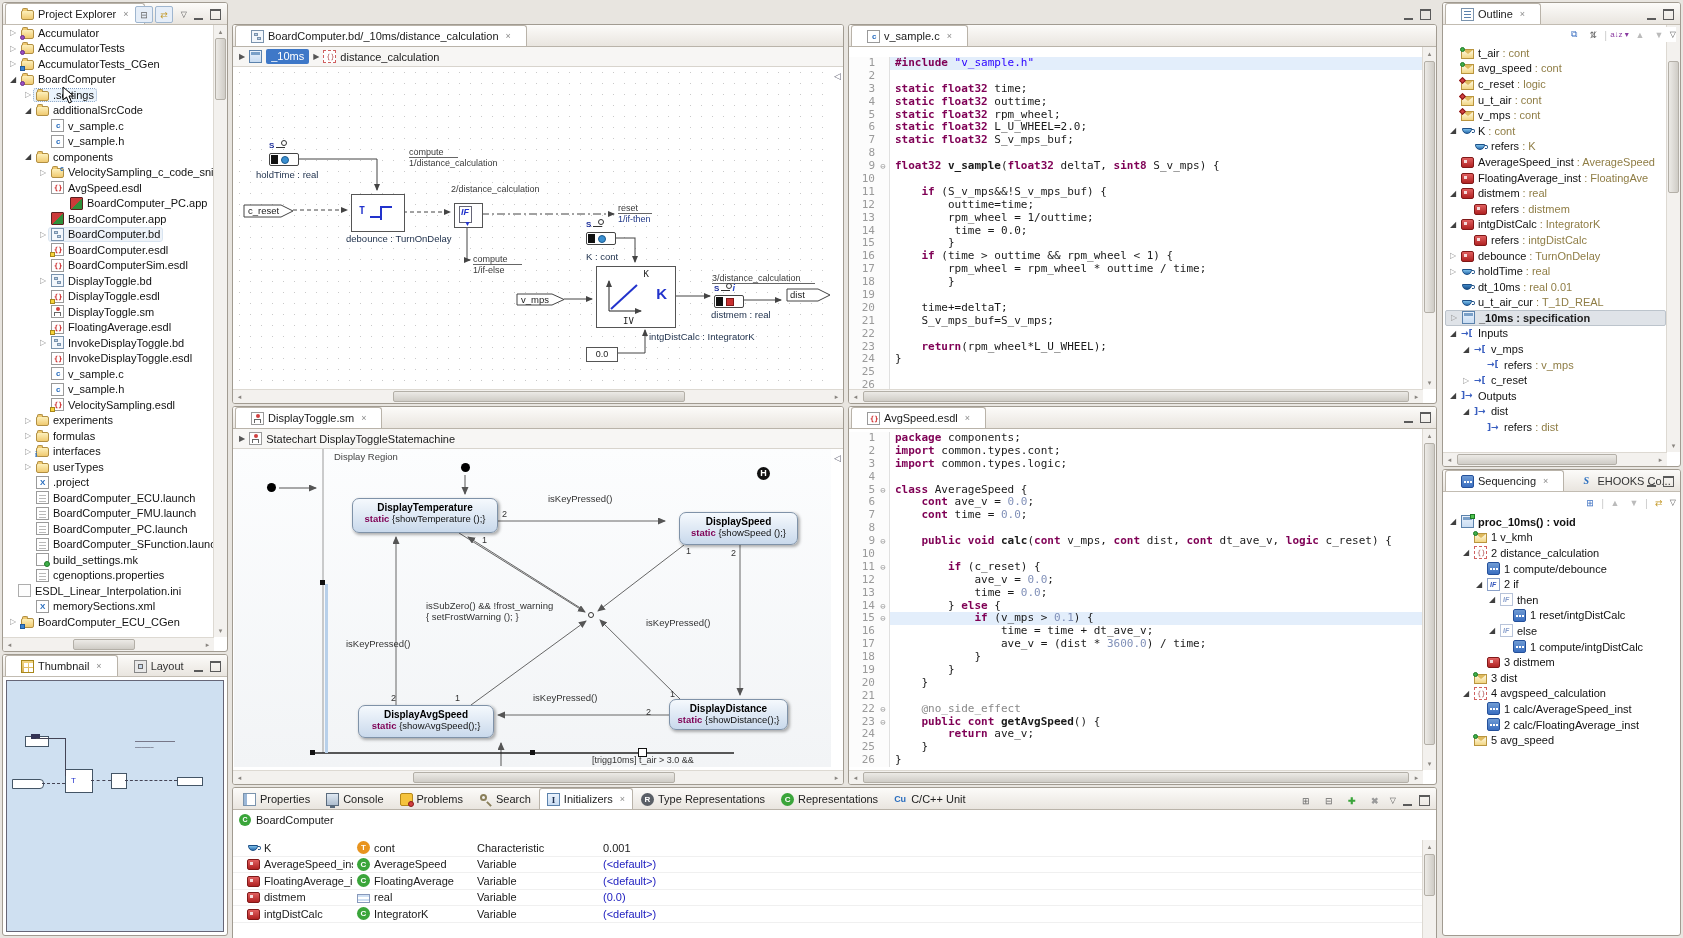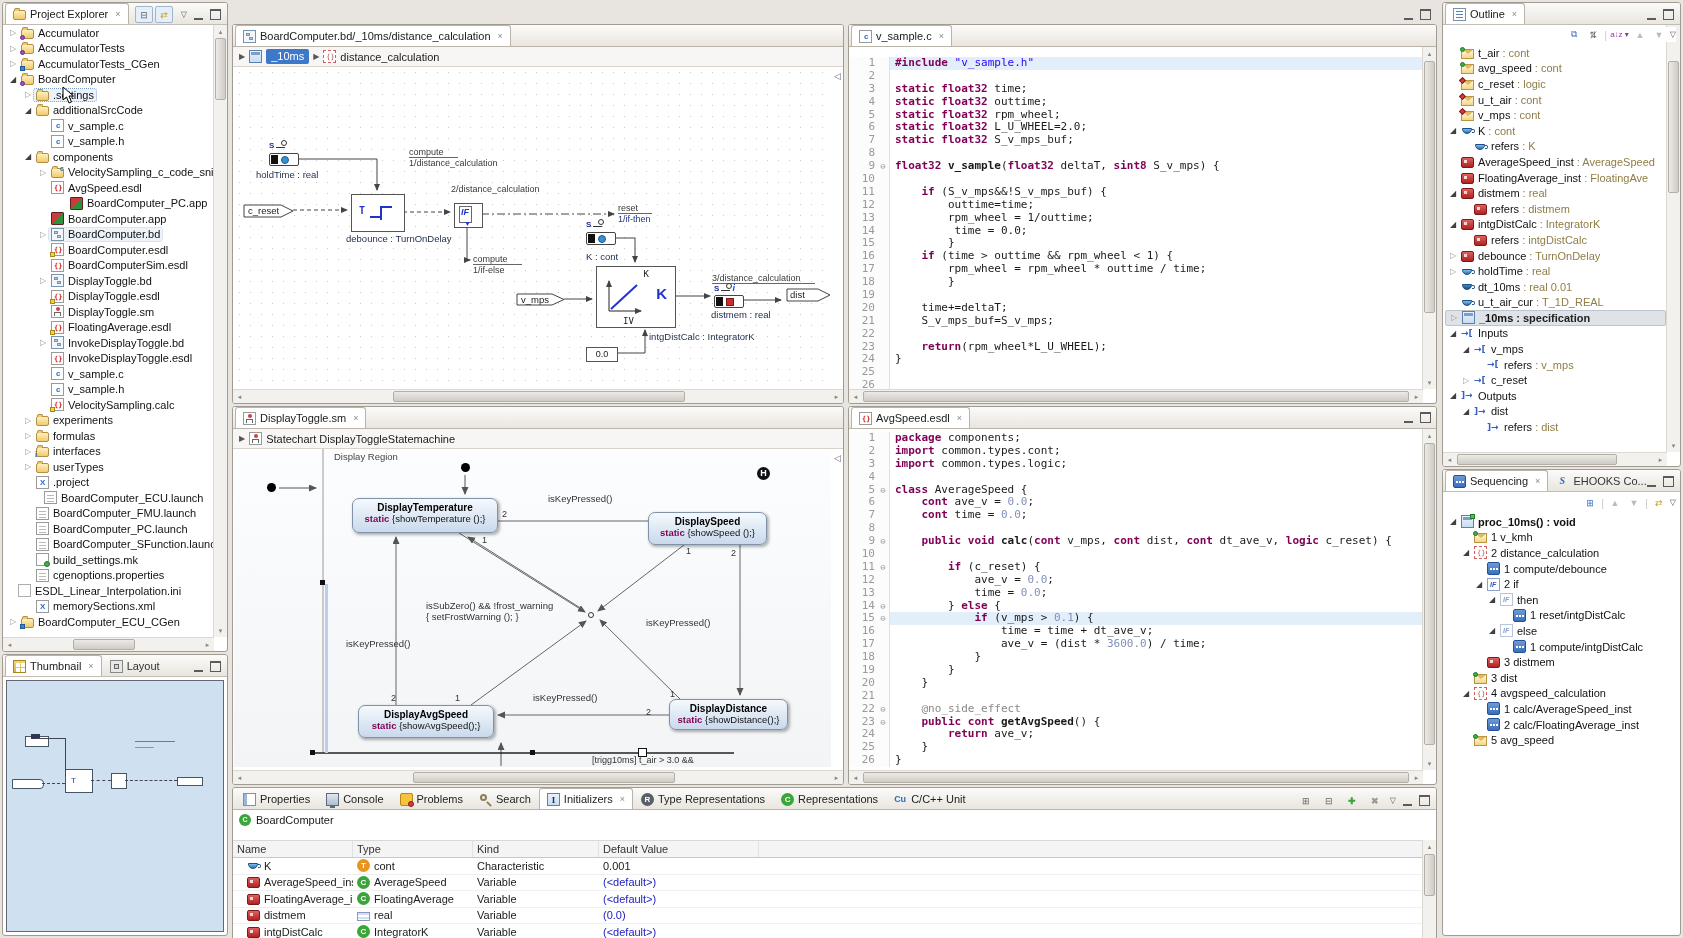--- a/index.html
+++ b/index.html
@@ -1,20 +1,20 @@
 <!DOCTYPE html>
 <html><head>
 <meta charset="utf-8">
 <style>
   html,body{margin:0;padding:0;background:#c8c4be;}
   #app{position:relative;width:1683px;height:938px;background:#e8e5e0;font-family:"Liberation Sans",sans-serif;font-size:11px;color:#1a1a1a;overflow:hidden;}
   .panel,.estack{position:absolute;background:#fff;border:1px solid #a19b91;border-radius:3px;overflow:hidden;box-sizing:border-box;}
   
   .vhead{position:relative;height:22px;background:linear-gradient(#fcfbf9,#e9e5df);border-bottom:1px solid #c2bcb2;display:flex;align-items:flex-end;padding-left:2px;box-sizing:border-box;}
-  .vtab{height:21px;display:flex;align-items:center;gap:4px;padding:0 7px;background:#fff;border:1px solid #b9b3a9;border-bottom:none;border-radius:3px 3px 0 0;white-space:nowrap;box-sizing:border-box;}
+  .vtab{height:21px;display:flex;align-items:center;gap:4px;padding:0 15px;background:#fff;border:1px solid #b9b3a9;border-bottom:none;border-radius:3px 3px 0 0;white-space:nowrap;box-sizing:border-box;}
   .vtab.inactive{background:transparent;border-color:transparent;color:#333;}
   .etabrow{position:absolute;left:0;right:0;top:0;height:22px;background:linear-gradient(#fcfbf9,#e9e5df);border-bottom:1px solid #b9b3a9;display:flex;align-items:flex-end;padding-left:2px;box-sizing:border-box;}
   .x{color:#8a8a8a;font-size:9px;margin-left:3px;}
   .mm{position:absolute;display:flex;gap:7px;align-items:center;z-index:40;}
   .mmin{width:9px;height:8px;border-bottom:2px solid #5a5a5a;display:inline-block;}
   .mmax{width:9px;height:8px;border:1px solid #5a5a5a;border-top:2px solid #5a5a5a;display:inline-block;}
   .ddown{color:#5a5a5a;font-size:8px;}
   .tbtn{min-width:16px;height:15px;display:inline-flex;align-items:center;justify-content:center;color:#666;font-size:9px;}
   .tbtn.boxed{border:1px solid #9fb6cf;background:#e6eef8;border-radius:2px;}
   
@@ -360,21 +360,21 @@
           <span class="exp"></span>
           <span class="lblwrap">
             <span class="ic ic-cfile"></span>
             <span class="tl">v_sample.h</span>
           </span>
         </div>
         <div class="trow" style="height: 15.5px; padding-left: 34px;">
           <span class="exp"></span>
           <span class="lblwrap">
             <span class="ic ic-esdlw"></span>
-            <span class="tl">VelocitySampling.calc</span>
+            <span class="tl">VelocitySampling.esdl</span>
           </span>
         </div>
         <div class="trow" style="height: 15.5px; padding-left: 19px;">
           <span class="exp">▷</span>
           <span class="lblwrap">
             <span class="ic ic-folder"></span>
             <span class="tl">experiments</span>
           </span>
         </div>
         <div class="trow" style="height: 15.5px; padding-left: 19px;">
@@ -398,21 +398,21 @@
             <span class="tl">userTypes</span>
           </span>
         </div>
         <div class="trow" style="height: 15.5px; padding-left: 19px;">
           <span class="exp"></span>
           <span class="lblwrap">
             <span class="ic ic-xml"></span>
             <span class="tl">.project</span>
           </span>
         </div>
-        <div class="trow" style="height: 15.5px; padding-left: 27px; text-align: center;">
+        <div class="trow" style="height: 15.5px; padding-left: 19px; text-align: center;">
           <span class="exp"></span>
           <span class="lblwrap">
             <span class="ic ic-doc"></span>
             <span class="tl">BoardComputer_ECU.launch</span>
           </span>
         </div>
         <div class="trow" style="height: 15.5px; padding-left: 19px;">
           <span class="exp"></span>
           <span class="lblwrap">
             <span class="ic ic-doc"></span>
@@ -715,21 +715,21 @@
       <div class="handle" style="left:296px;top:301px;"></div>
       <div class="handle w" style="left:404px;top:299px;"></div>
       <div class="slabel" style="left:100px;top:2px;color:#444;">Display Region</div>
       <div class="sdot" style="left:33px;top:34px;"></div>
       <div class="sdot" style="left:227px;top:14px;"></div>
       <div class="hist" style="left:523px;top:18px;"><span>H</span></div>
       <div class="state" style="left:118px;top:49px;width:146px;height:35px;">
         <div class="st">DisplayTemperature</div>
         <div class="sb"><span class="kw2">static</span> <span>{showTemperature ();}</span></div>
       </div>
-      <div class="state" style="left:414px;top:63px;width:119px;height:33px;">
+      <div class="state" style="left:445px;top:63px;width:119px;height:33px;">
         <div class="st">DisplaySpeed</div>
         <div class="sb"><span class="kw2">static</span> <span>{showSpeed ();}</span></div>
       </div>
       <div class="state" style="left:124px;top:256px;width:136px;height:33px;">
         <div class="st">DisplayAvgSpeed</div>
         <div class="sb"><span class="kw2">static</span> <span>{showAvgSpeed();}</span></div>
       </div>
       <div class="state" style="left:435px;top:250px;width:119px;height:31px;">
         <div class="st">DisplayDistance</div>
         <div class="sb"><span class="kw2">static</span> <span>{showDistance();}</span></div>
@@ -853,27 +853,20 @@
       <span class="tbtn" style="color:#9a9a9a;font-weight:bold;">✖</span>
       <span class="ddown">▽</span>
       <span class="mmin"></span>
       <span class="mmax"></span>
     </div>
     <div style="position:absolute;left:6px;top:26px;display:flex;align-items:center;gap:5px;">
       <span class="ic ic-C" style="width:12px;height:12px;font-size:7px;line-height:12px;"></span>
       <span>BoardComputer</span>
     </div>
     <div id="btable" style="position:absolute;left:0;right:13px;top:52px;bottom:0;background:#fff;">
-        <div class="bthead">
-          <div style="width: 120px;">Name</div>
-          <div style="width: 120px;">Type</div>
-          <div style="width: 126px;">Kind</div>
-          <div style="width: 160px;">Default Value</div>
-          <div style="flex: 1 1 0%;"></div>
-        </div>
         <div class="btrow">
           <div style="width: 120px; padding-left: 14px;">
             <span class="ic ic-cup"></span>
             <span>K</span>
           </div>
           <div style="width: 120px;">
             <span class="ic ic-T"></span>
             <span>cont</span>
           </div>
           <div style="width: 126px;">Characteristic</div>

